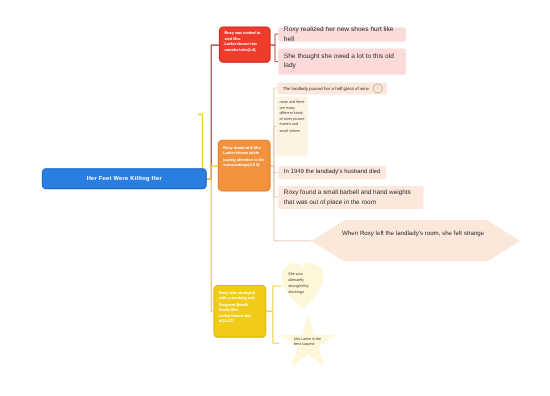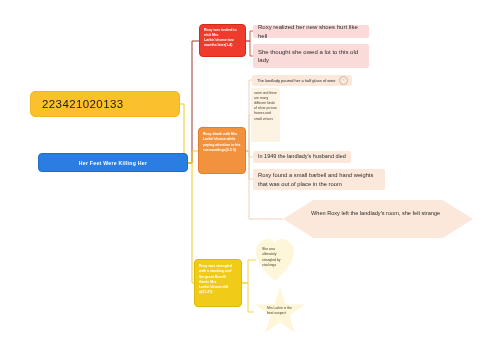--- a/index.html
+++ b/index.html
@@ -143,23 +143,20 @@
     <path d="M246 151 L249 151 L249 80 L252 80" stroke="#e4c9a7" stroke-width=".8" fill="none"></path>
     <path d="M246 151 L249 151 L249 115 L251 115" stroke="#e4c9a7" stroke-width=".8" fill="none"></path>
     <path d="M246 151 L249 151 L249 157 L253 157" stroke="#e4c9a7" stroke-width=".8" fill="none"></path>
     <path d="M246 151 L249 151 L249 179 L253 179" stroke="#e4c9a7" stroke-width=".8" fill="none"></path>
     <path d="M246 151 L249 151 L249 219 L283 219" stroke="#e4c9a7" stroke-width=".8" fill="none"></path>
 
     <path d="M242 283 L248 283 L248 260 L256 260" stroke="#f0cc18" stroke-width=".8" fill="none"></path>
     <path d="M242 283 L248 283 L248 312 L254 312" stroke="#f0cc18" stroke-width=".8" fill="none"></path>
   </svg>
 
-  <div class="node root-box">
-    <span>223421020133</span>
-  </div>
 
   <div class="node blue-box">
     <span>Her Feet Were Killing Her</span>
   </div>
 
   <div class="node red-box">
     <span>Roxy was invited to visit Mrs. Larkin'shome two months later(1-4)</span>
   </div>
 
   <div class="node orange-box">

